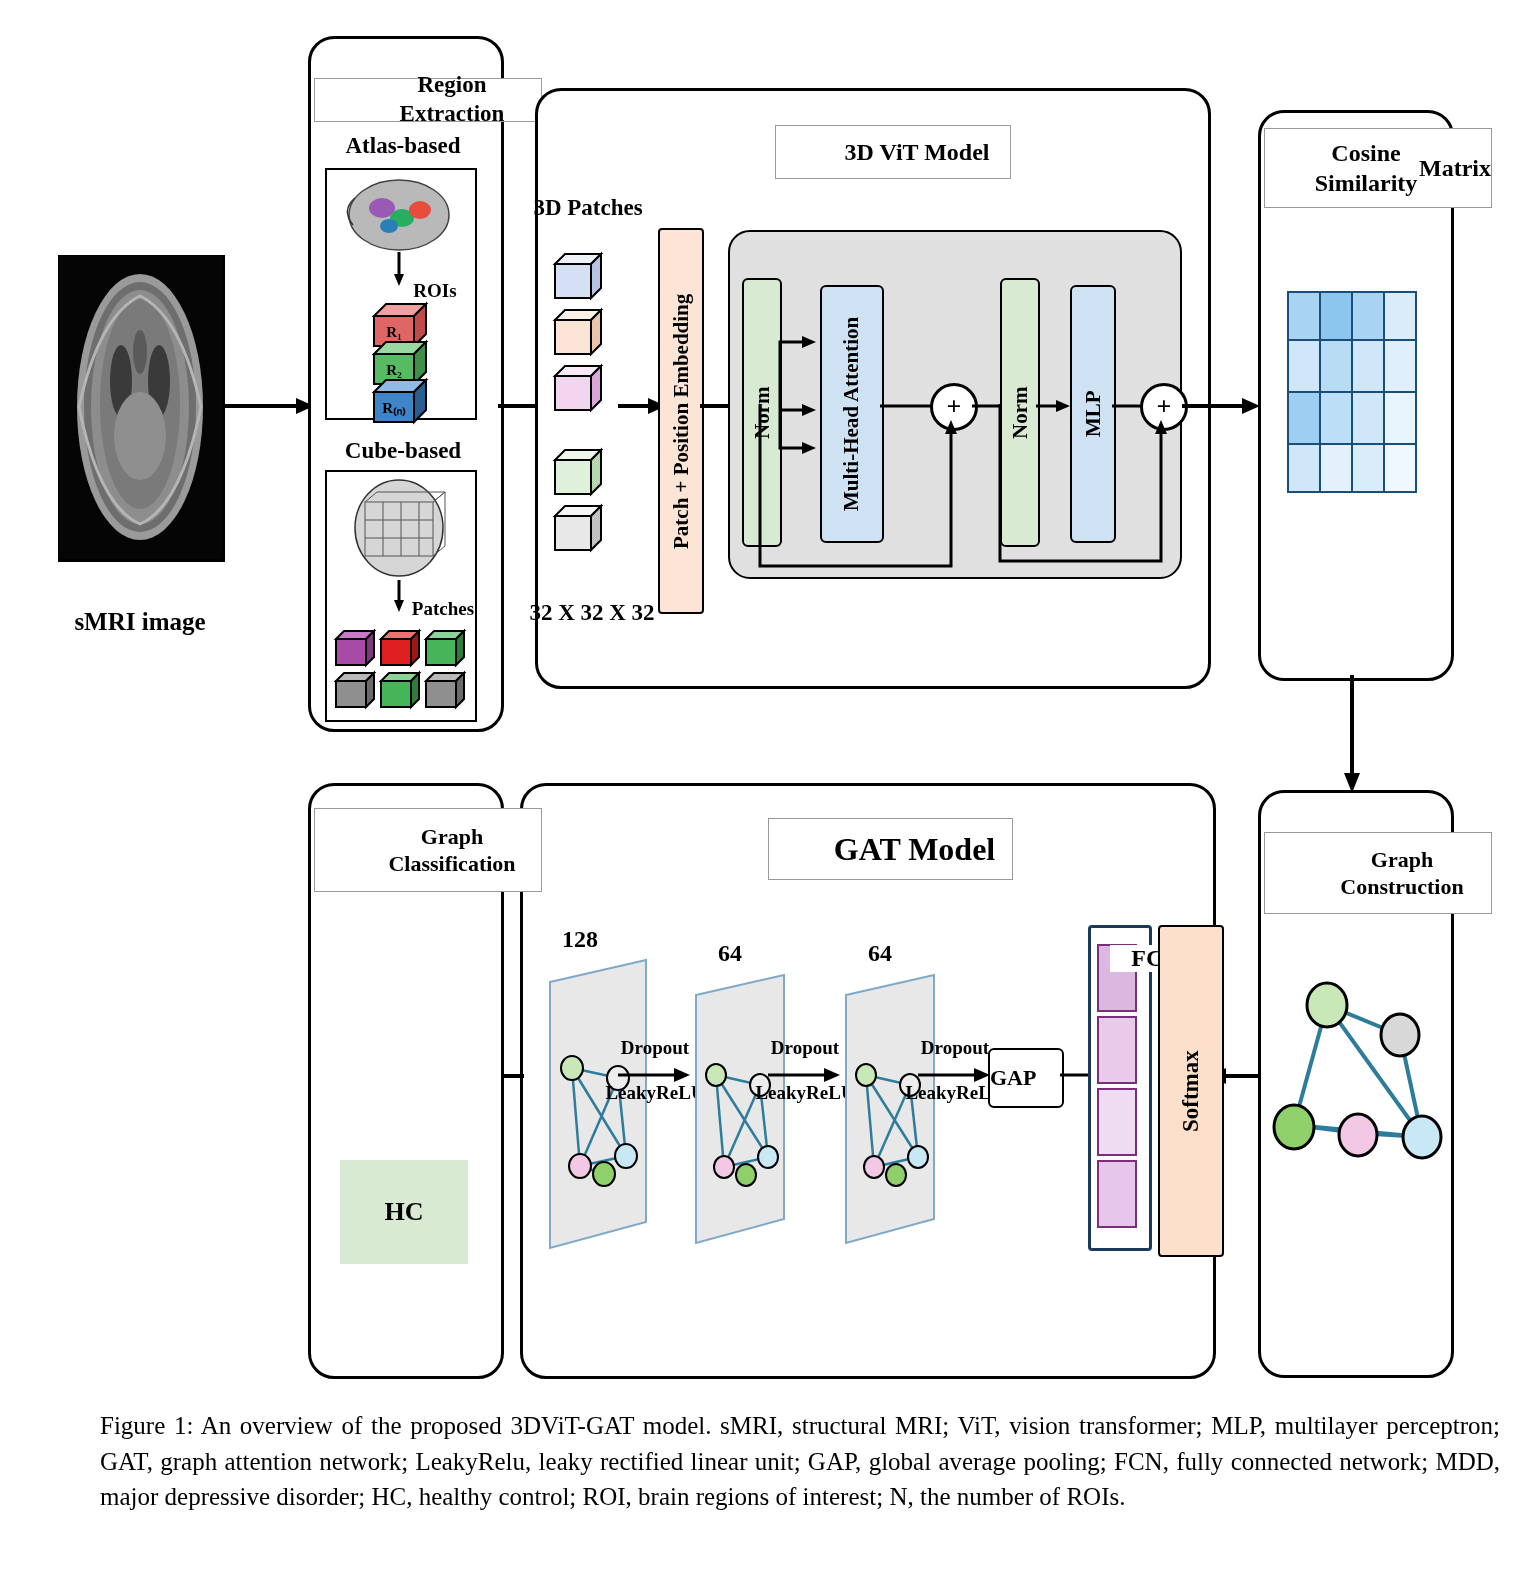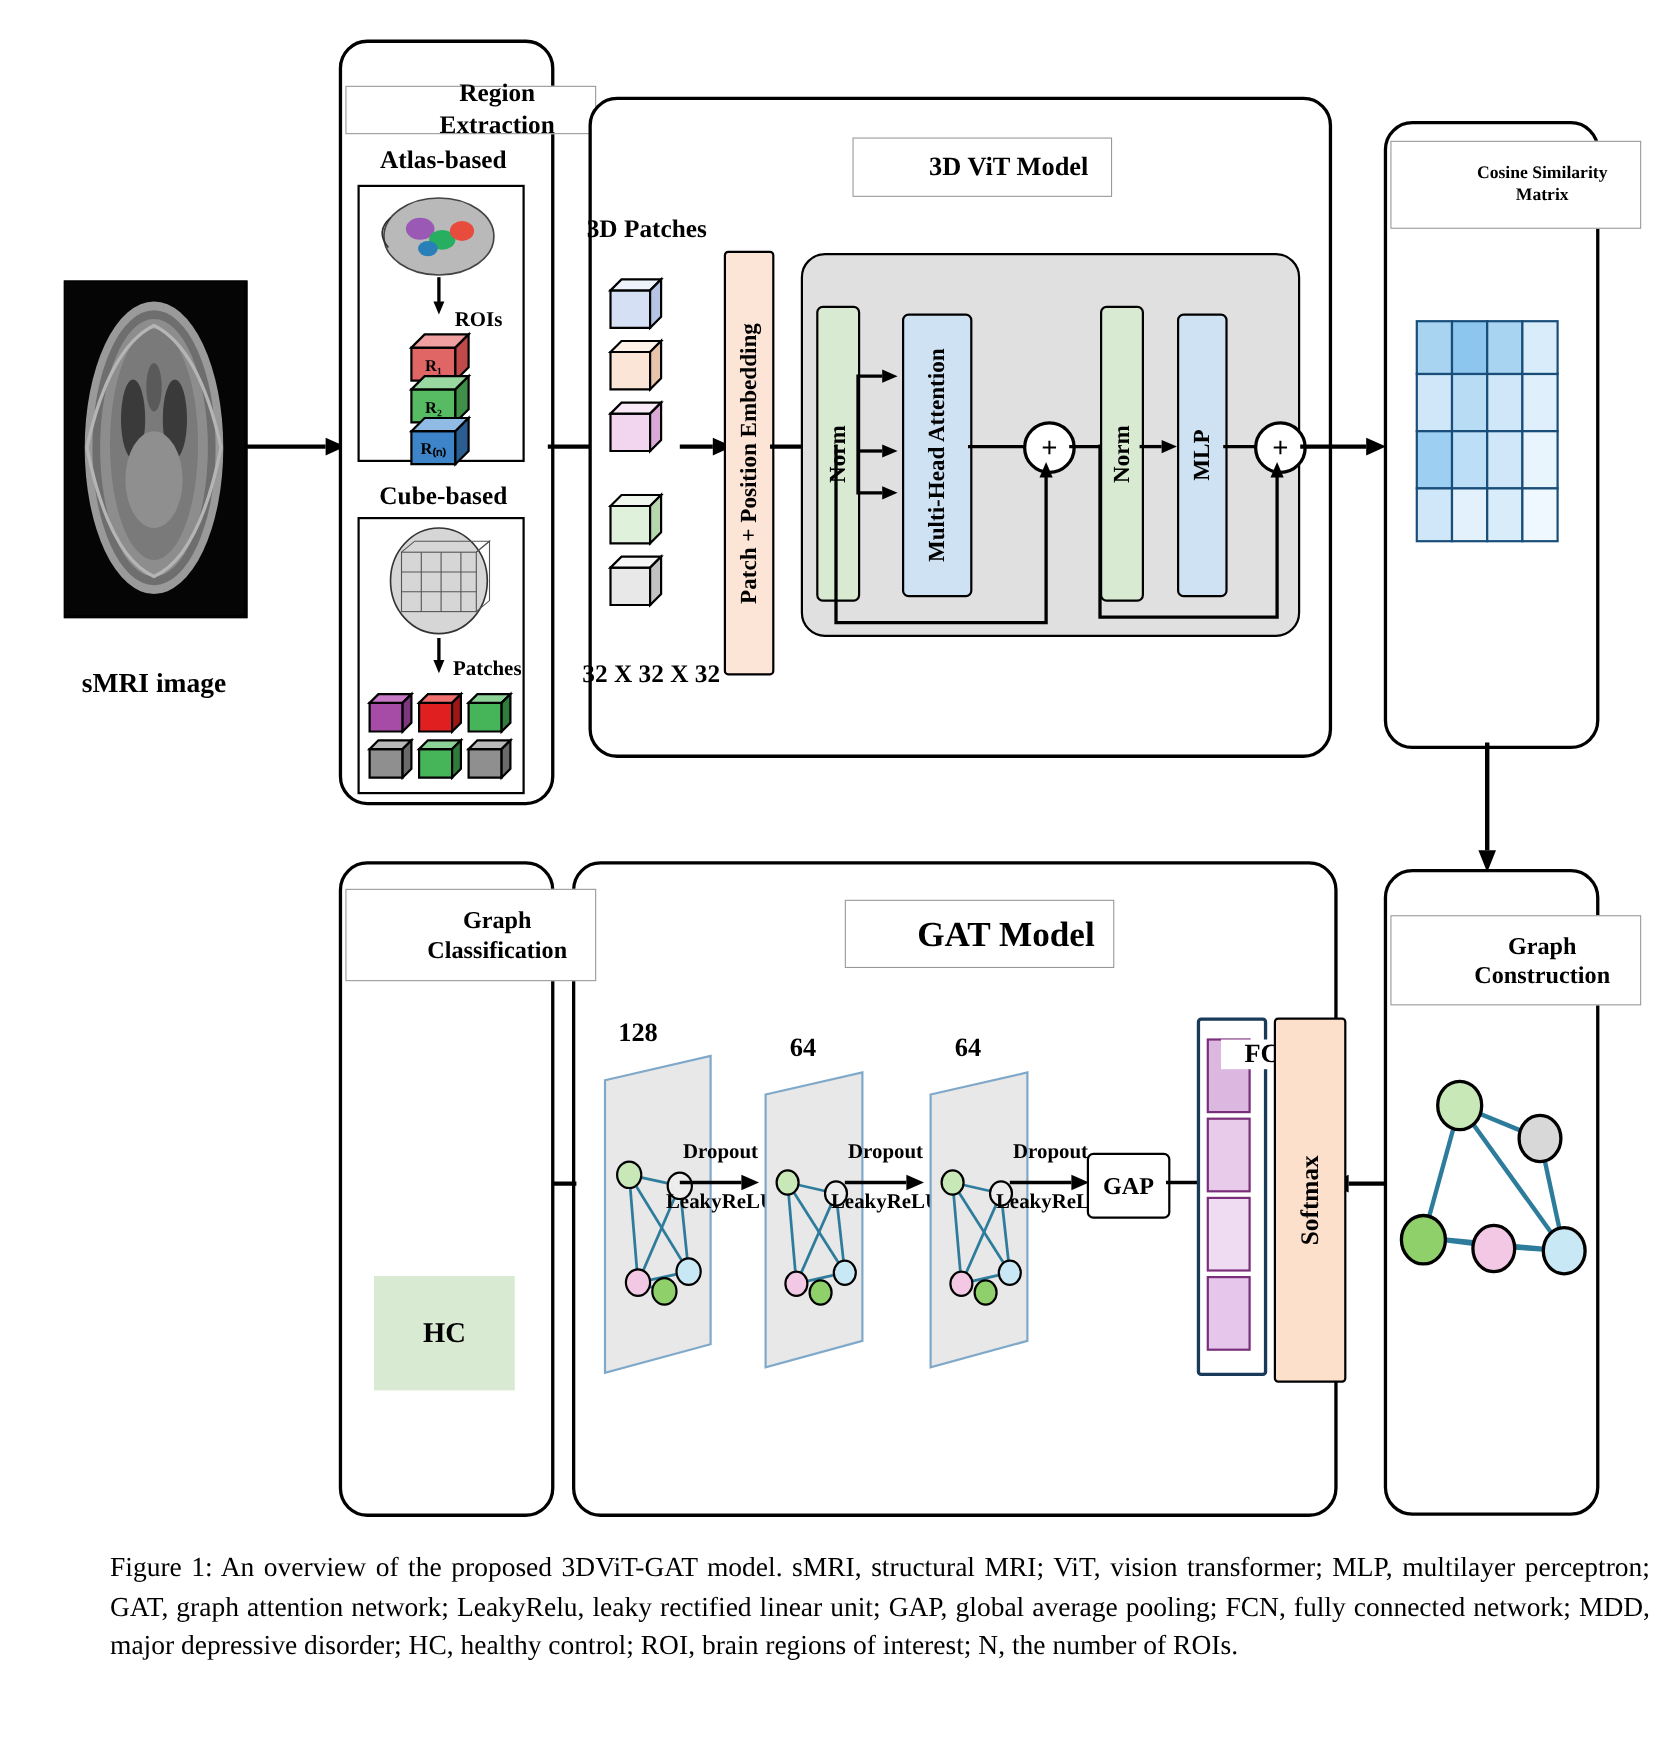--- a/index.html
+++ b/index.html
@@ -259,21 +259,21 @@
     <path d="M16 0 L16 157 L177 157 L177 28" stroke="#000" stroke-width="3" fill="none"></path>
     <polygon points="171,30 177,16 183,30" fill="#000"></polygon>
   </svg>
 
   <svg class="abs" style="left:1182px;top:392px;" width="78" height="28">
     <line x1="0" y1="14" x2="60" y2="14" stroke="#000" stroke-width="4"></line>
     <polygon points="60,6 78,14 60,22" fill="#000"></polygon>
   </svg>
 
   <div class="rbox" style="left:1258px;top:110px;width:190px;height:565px;"></div>
-  <div class="titlebox" style="left:1264px;top:128px;width:178px;height:78px;font-size:16px;flex-direction:column;">
+  <div class="titlebox" style="left:1264px;top:128px;width:178px;height:78px;font-size:24px;flex-direction:row;">
     <span>Cosine Similarity</span>
     <span>Matrix</span>
   </div>
   <div class="abs" style="left:1288px;top:292px;">
     <svg width="130" height="250" viewBox="0 0 130 250">
       <g stroke="#1a4e7a" stroke-width="2">
         <rect x="0" y="0" width="32" height="48" fill="#a8d4f2"></rect>
         <rect x="32" y="0" width="32" height="48" fill="#8cc6ee"></rect>
         <rect x="64" y="0" width="32" height="48" fill="#a8d4f2"></rect>
         <rect x="96" y="0" width="32" height="48" fill="#d8ecfa"></rect>
@@ -413,21 +413,21 @@
     </svg>
   </div>
 
   <svg class="abs" style="left:918px;top:1064px;" width="72" height="22">
     <line x1="0" y1="11" x2="56" y2="11" stroke="#000" stroke-width="3"></line>
     <polygon points="56,4 72,11 56,18" fill="#000"></polygon>
   </svg>
   <div class="lbl" style="left:905px;top:1037px;width:100px;font-size:19px;">Dropout</div>
   <div class="lbl" style="left:897px;top:1082px;width:116px;font-size:19px;">LeakyReLU</div>
 
-  <div class="abs" style="left:988px;top:1048px;width:72px;height:56px;border:2px solid #000;border-radius:6px;background:#fff;display:flex;align-items:center;justify-content:center;font-weight:bold;font-size:22px;">
+  <div class="abs" style="left:988px;top:1048px;width:72px;height:56px;border:2px solid #000;border-radius:6px;background:#fff;display:flex;align-items:center;font-weight:bold;font-size:22px;">
     <span>GAP</span>
   </div>
   <svg class="abs" style="left:1060px;top:1064px;" width="46" height="22">
     <line x1="0" y1="11" x2="30" y2="11" stroke="#000" stroke-width="3"></line>
     <polygon points="30,4 46,11 30,18" fill="#000"></polygon>
   </svg>
 
   <div class="abs" style="left:1088px;top:925px;width:58px;height:320px;border:3px solid #1a3a5a;background:#fff;border-radius:4px;"></div>
   <div class="abs" style="left:1098px;top:945px;">
     <svg width="38" height="282" viewBox="0 0 38 282">

